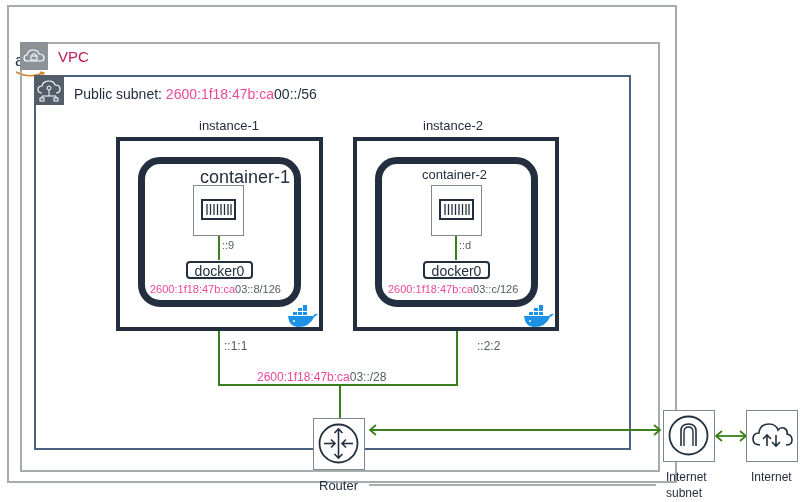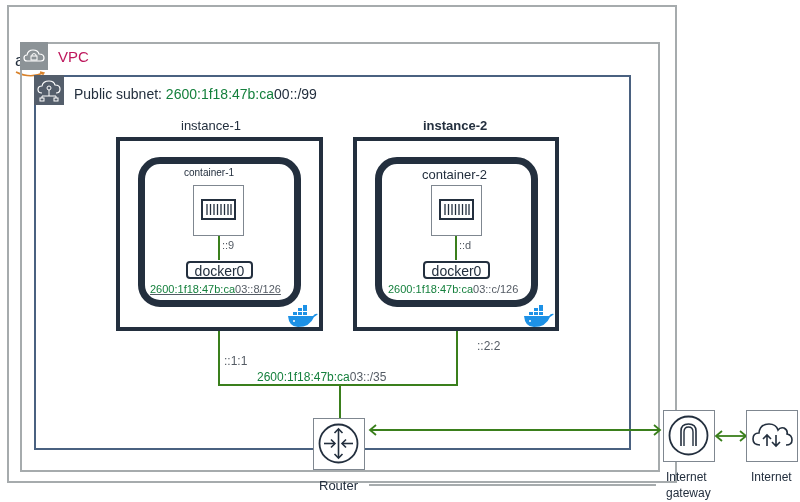--- a/index.html
+++ b/index.html
@@ -6,21 +6,21 @@
   body { width:800px; height:502px; position:relative; overflow:hidden; font-family:"Liberation Sans", sans-serif; color:#232f3e; }
   .abs { position:absolute; }
   .box-aws { left:7px; top:5px; width:670px; height:478px; border:2px solid #a6abad; border-right-color:#a6abad; box-sizing:border-box; }
   .box-vpc { left:20px; top:42px; width:640px; height:430px; border:2px solid #a6abad; box-sizing:border-box; }
   .vpc-icon { left:20px; top:42px; width:28px; height:28px; background:#8c9397; }
   .box-subnet { left:34px; top:75px; width:597px; height:375px; border:2px solid #4a6180; box-sizing:border-box; }
   .subnet-icon { left:34px; top:75px; width:30px; height:30px; background:#545e6b; }
   .lbl { font-size:14px; color:#232f3e; white-space:nowrap; }
   .vpc-lbl { left:58px; top:48px; font-size:15px; color:#be185d; }
   .subnet-lbl { left:74px; top:86px; font-size:14px; color:#232f3e; }
-  .orange { color:#15803d; }
+  .orange { color:#ec4899; }
   .instance { border:4px solid #232f3e; box-sizing:border-box; background:#fff; }
   .container { border:7px solid #232f3e; border-radius:22px; box-sizing:border-box; }
   .ctr-icon { width:51px; height:51px; border:1px solid #7f8790; box-sizing:border-box; background:#fff; }
   .docker0 { border:2px solid #232f3e; border-radius:4px; box-sizing:border-box; background:#fff; font-size:14px; text-align:center; line-height:14px; }
   .small { font-size:11px; color:#545b64; white-space:nowrap; }
   .gline { background:#3a7f1c; }
   .node { width:52px; height:52px; border:1.5px solid #7f8790; box-sizing:border-box; background:#fff; }
   .cap { font-size:12px; color:#232f3e; text-align:center; white-space:nowrap; }
 </style>
 </head>
@@ -49,62 +49,62 @@
 <div class="abs subnet-icon">
   <svg width="30" height="30">
     <path d="M8 18 Q4 18 4 14.5 Q4 11 8 11 Q9 6 15 6 Q20 6 21 10 Q26 10 26 14 Q26 18 22 18" stroke="#fff" stroke-width="1.2" fill="none"></path>
     <circle cx="15" cy="13" r="2" stroke="#fff" stroke-width="1" fill="none"></circle>
     <path d="M15 15 V21 M8 21 H22 M8 21 V23 M22 21 V23" stroke="#fff" stroke-width="1" fill="none"></path>
     <rect x="6" y="23" width="4" height="3" stroke="#fff" stroke-width="1" fill="none"></rect>
     <rect x="20" y="23" width="4" height="3" stroke="#fff" stroke-width="1" fill="none"></rect>
   </svg>
 </div>
 <div class="abs subnet-lbl">
-  <span>Public subnet: </span><span class="orange">2600:1f18:47b:ca</span><span>00::/99</span>
+  <span>Public subnet: </span><span class="orange">2600:1f18:47b:ca</span><span>00::/56</span>
 </div>
 
-<span class="abs lbl" style="left:172px;top:118px;font-size:13px;padding-left:9px;">instance-1</span>
+<span class="abs lbl" style="left:190px;top:118px;font-size:13px;padding-left:9px;">instance-1</span>
 <div class="abs instance" style="left:116px;top:137px;width:207px;height:194px;"></div>
 <div class="abs container" style="left:138px;top:157px;width:163px;height:150px;"></div>
-<span class="abs lbl" style="left:184px;top:167px;font-size:10px;">container-1</span>
+<span class="abs lbl" style="left:200px;top:167px;font-size:18px;">container-1</span>
 <div class="abs ctr-icon" style="left:193px;top:185px;">
   <svg width="49" height="49">
     <rect x="8" y="14" width="33" height="19" stroke="#232f3e" stroke-width="2" fill="none"></rect>
     <g stroke="#232f3e" stroke-width="1.3">
       <line x1="13" y1="18" x2="13" y2="29"></line>
         <line x1="16.5" y1="18" x2="16.5" y2="29"></line>
         <line x1="20" y1="18" x2="20" y2="29"></line>
       <line x1="23.5" y1="18" x2="23.5" y2="29"></line>
         <line x1="27" y1="18" x2="27" y2="29"></line>
         <line x1="30.5" y1="18" x2="30.5" y2="29"></line>
       <line x1="34" y1="18" x2="34" y2="29"></line>
         <line x1="37" y1="18" x2="37" y2="29"></line>
     </g>
   </svg>
 </div>
 <div class="abs gline" style="left:218px;top:236px;width:2px;height:24px;"></div>
 <span class="abs small" style="left:222px;top:239px;">::9</span>
 <div class="abs docker0" style="left:186px;top:261px;width:67px;height:18px;padding-top:1px;">docker0</div>
-<div class="abs small" style="left:150px;top:283px;text-decoration:underline;">
+<div class="abs small" style="left:150px;top:283px;">
   <span class="orange">2600:1f18:47b:ca</span><span>03::8/126</span>
 </div>
 <svg class="abs" width="34" height="24" style="left:286px;top:305px;">
   <g fill="#1d91e6">
     <rect x="7" y="7" width="4" height="3"></rect>
       <rect x="12" y="7" width="4" height="3"></rect>
       <rect x="17" y="7" width="4" height="3"></rect>
     <rect x="12" y="3" width="4" height="3"></rect>
       <rect x="17" y="3" width="4" height="3"></rect>
       <rect x="17" y="0" width="4" height="3"></rect>
     <path d="M2 11 H27 Q29 8 32 9 Q30 11 28 12 Q24 22 12 22 Q3 22 2 11 Z"></path>
   </g>
   <circle cx="8" cy="16" r="1" fill="#fff"></circle>
 </svg>
 
-<span class="abs lbl" style="left:423px;top:118px;font-size:13px;font-weight:bold;">instance-2</span>
+<span class="abs lbl" style="left:423px;top:118px;font-size:13px;">instance-2</span>
 <div class="abs instance" style="left:353px;top:137px;width:206px;height:194px;"></div>
 <div class="abs container" style="left:375px;top:157px;width:163px;height:150px;"></div>
 <span class="abs lbl" style="left:422px;top:167px;font-size:13px;">container-2</span>
 <div class="abs ctr-icon" style="left:431px;top:185px;">
   <svg width="49" height="49">
     <rect x="8" y="14" width="33" height="19" stroke="#232f3e" stroke-width="2" fill="none"></rect>
     <g stroke="#232f3e" stroke-width="1.3">
       <line x1="13" y1="18" x2="13" y2="29"></line>
         <line x1="16.5" y1="18" x2="16.5" y2="29"></line>
         <line x1="20" y1="18" x2="20" y2="29"></line>
@@ -132,24 +132,24 @@
       <rect x="17" y="0" width="4" height="3"></rect>
     <path d="M2 11 H27 Q29 8 32 9 Q30 11 28 12 Q24 22 12 22 Q3 22 2 11 Z"></path>
   </g>
   <circle cx="8" cy="16" r="1" fill="#fff"></circle>
 </svg>
 
 <div class="abs gline" style="left:218px;top:331px;width:2px;height:54px;"></div>
 <div class="abs gline" style="left:456px;top:331px;width:2px;height:54px;"></div>
 <div class="abs gline" style="left:218px;top:384px;width:240px;height:2px;"></div>
 <div class="abs gline" style="left:339px;top:385px;width:2px;height:34px;"></div>
-<span class="abs small" style="left:224px;top:354px;font-size:12px;">::1:1</span>
+<span class="abs small" style="left:224px;top:339px;font-size:12px;">::1:1</span>
 <span class="abs small" style="left:461px;top:339px;font-size:12px;margin-left:16px;">::2:2</span>
 <div class="abs small" style="left:257px;top:370px;font-size:12px;">
-  <span class="orange">2600:1f18:47b:ca</span><span>03::/35</span>
+  <span class="orange">2600:1f18:47b:ca</span><span>03::/28</span>
 </div>
 
 <div class="abs node" style="left:313px;top:418px;">
   <svg width="49" height="49">
     <circle cx="24.5" cy="24.5" r="19" stroke="#232f3e" stroke-width="1.8" fill="none"></circle>
     <g stroke="#232f3e" stroke-width="1.6" fill="none">
       <line x1="24.5" y1="10" x2="24.5" y2="39"></line>
       <path d="M20.5 14 L24.5 10 L28.5 14"></path>
         <path d="M20.5 35 L24.5 39 L28.5 35"></path>
       <line x1="10" y1="24.5" x2="21" y2="24.5"></line>
@@ -170,21 +170,21 @@
 </svg>
 
 <div class="abs node" style="left:663px;top:410px;">
   <svg width="49" height="49">
     <circle cx="24.5" cy="24.5" r="19" stroke="#232f3e" stroke-width="1.8" fill="none"></circle>
     <path d="M17 35 V20 Q17 13 24.5 13 Q32 13 32 20 V35" stroke="#232f3e" stroke-width="1.6" fill="none"></path>
     <path d="M20 35 V21 Q20 16 24.5 16 Q29 16 29 21 V35" stroke="#232f3e" stroke-width="1.4" fill="none"></path>
   </svg>
 </div>
 <span class="abs cap" style="left:666px;top:470px;">Internet</span>
-<span class="abs cap" style="left:666px;top:486px;">gateway</span>
+<span class="abs cap" style="left:666px;top:486px;">subnet</span>
 
 <svg class="abs" width="36" height="14" style="left:713px;top:429px;">
   <line x1="3" y1="7" x2="33" y2="7" stroke="#3a7f1c" stroke-width="1.8"></line>
   <path d="M9 2 L3 7 L9 12" stroke="#3a7f1c" stroke-width="1.8" fill="none"></path>
   <path d="M27 2 L33 7 L27 12" stroke="#3a7f1c" stroke-width="1.8" fill="none"></path>
 </svg>
 
 <div class="abs node" style="left:746px;top:410px;">
   <svg width="49" height="49">
     <path d="M13 34 Q6 34 6 28 Q6 22 12 22 Q13 13 22 13 Q29 13 31 19 Q33 16 37 17 Q41 19 40 23 Q45 24 45 29 Q45 34 39 34" stroke="#232f3e" stroke-width="1.6" fill="none"></path>

